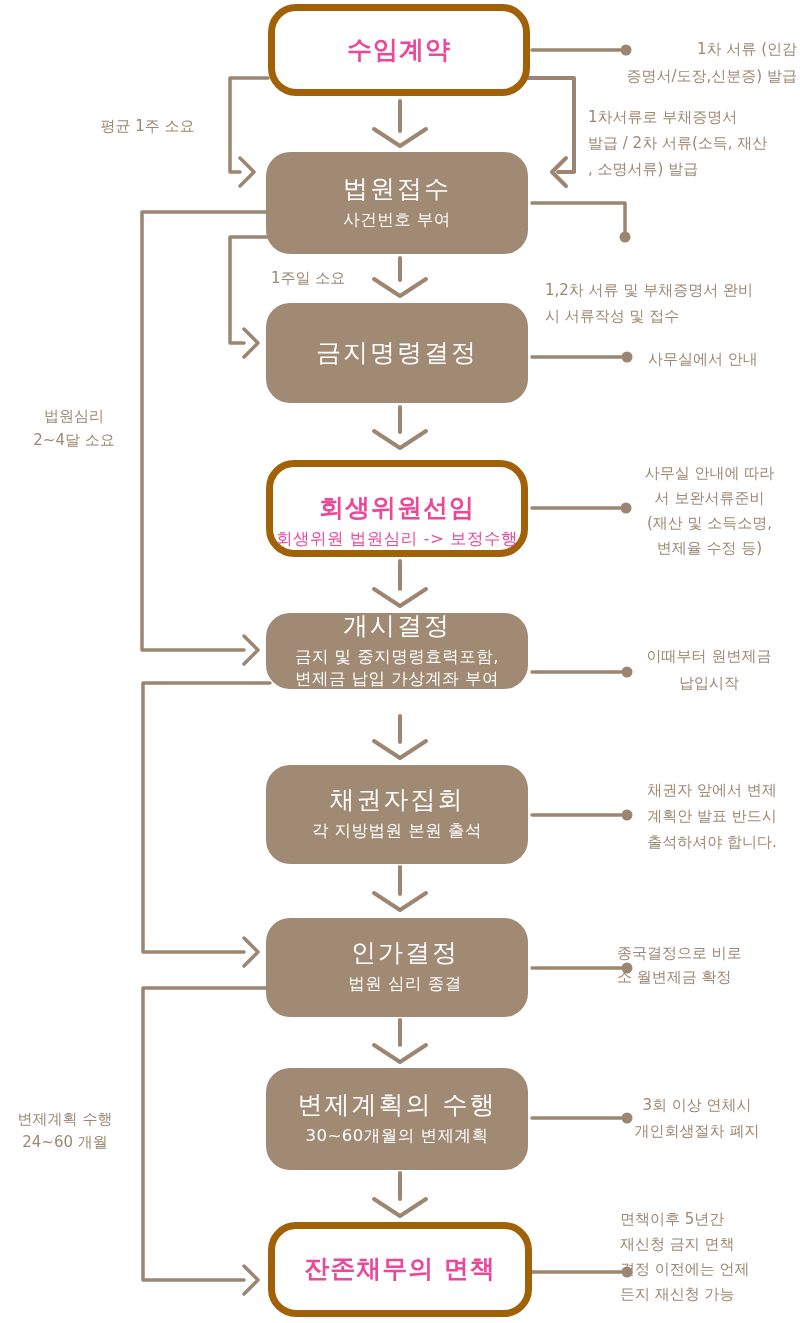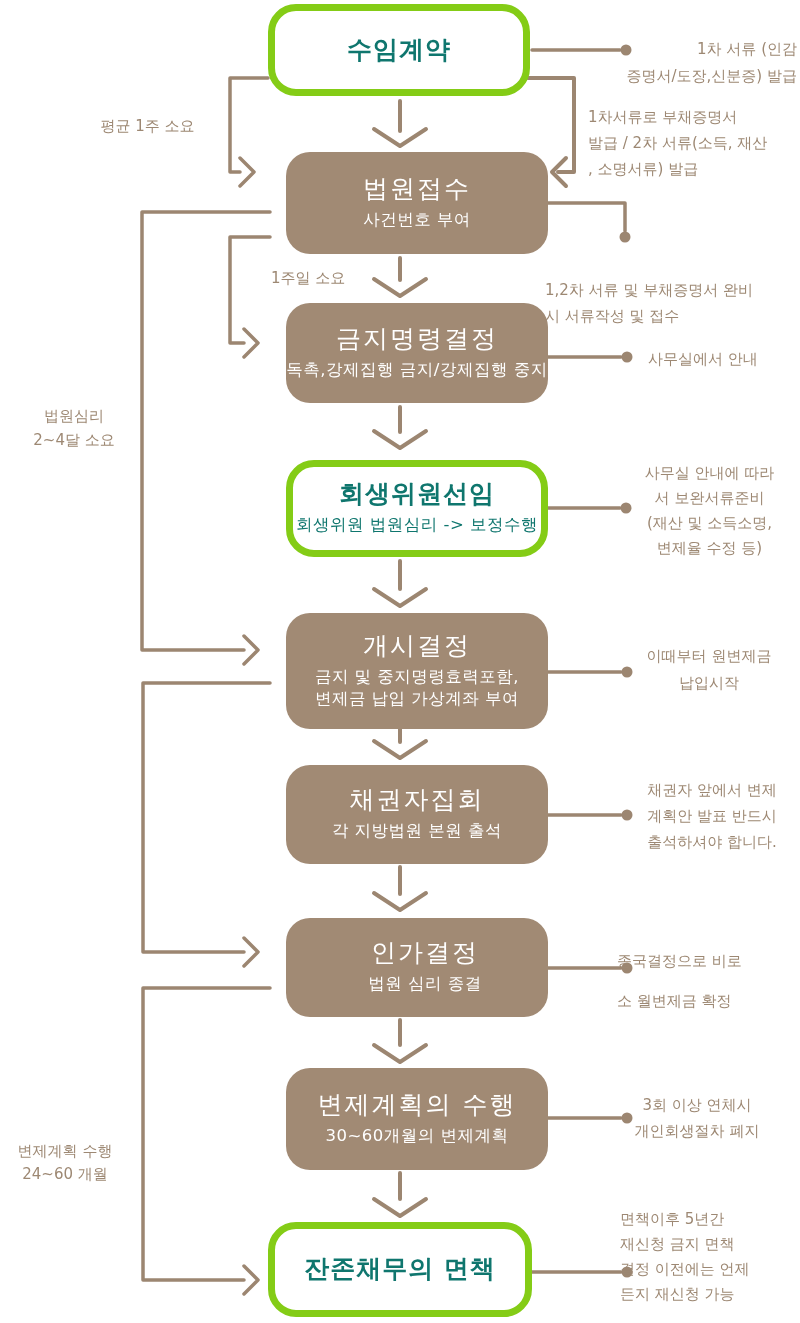--- a/index.html
+++ b/index.html
@@ -6,29 +6,29 @@
   #canvas {
     position:relative;
     width:800px; height:1323px;
     background:#ffffff;
     font-family:"DejaVu Sans","Liberation Sans",sans-serif;
     overflow:hidden;
   }
   #wires { position:absolute; left:0; top:0; width:800px; height:1323px; }
 
   .box {
-    position:absolute; left:286px; width:262px;
+    position:absolute; left:266px; width:262px;
     box-sizing:border-box;
     border-radius:24px;
     display:flex; flex-direction:column;
     align-items:center; justify-content:center;
     text-align:center;
   }
   .box.filled { background:#a18a74; color:#ffffff; }
-  .box.outlined { background:#ffffff; border:7px solid #84cc16; color:#0f766e; border-radius:28px; }
+  .box.outlined { background:#ffffff; border:7px solid #a16207; color:#ec4899; border-radius:28px; }
   .box .title { font-size:25px; font-weight:500; letter-spacing:2px; line-height:1.15; }
   .box.outlined .title { font-weight:700; letter-spacing:1px; }
   .box .subtitle { font-size:16.5px; margin-top:5px; line-height:1.35; white-space:pre-line; letter-spacing:0.5px; }
   .box .subtitle:empty { display:none; }
 
   .note, .side-label {
     position:absolute;
     color:#9d8873;
     font-size:15px;
     line-height:26px;
@@ -146,29 +146,28 @@
 
   </div>
 
   <div class="box filled" style="top:152px;height:102px;">
     <div class="title">법원접수</div>
     <div class="subtitle">사건번호 부여</div>
   </div>
 
   <div class="box filled" style="top:303px;height:100px;">
     <div class="title">금지명령결정</div>
-    <div class="subtitle">독촉,강제집행 금지/강제집행 중지</div>
-  </div>
-
-  <div class="box outlined" style="top:460px;height:97px;">
+  </div>
+
+  <div class="box outlined" style="top:460px;height:97px;justify-content:flex-end;">
     <div class="title">회생위원선임</div>
     <div class="subtitle">회생위원 법원심리 -&gt; 보정수행</div>
   </div>
 
-  <div class="box filled" style="top:613px;height:116px;">
+  <div class="box filled" style="top:613px;height:76px;">
     <div class="title">개시결정</div>
     <div class="subtitle">금지 및 중지명령효력포함,
 변제금 납입 가상계좌 부여</div>
   </div>
 
   <div class="box filled" style="top:765px;height:99px;">
     <div class="title">채권자집회</div>
     <div class="subtitle">각 지방법원 본원 출석</div>
   </div>
 
@@ -184,41 +183,41 @@
 
   <div class="box outlined" style="left:268px;top:1222px;width:264px;height:95px;">
     <div class="title">잔존채무의 면책</div>
 
   </div>
 
   <div class="side-label ac" style="left:80px;top:113px;width:135px;">평균 1주 소요</div>
   <div class="side-label al" style="left:271px;top:265px;width:95px;">1주일 소요</div>
   <div class="side-label ac" style="left:18px;top:404px;width:112px;line-height:24px;">법원심리
 2~4달 소요</div>
-  <div class="side-label ac" style="left:2px;top:1108px;width:126px;line-height:23px;margin-top:32px;">변제계획 수행
+  <div class="side-label ac" style="left:2px;top:1108px;width:126px;line-height:23px;">변제계획 수행
 24~60 개월</div>
 
   <div class="note ar" style="left:575px;top:36px;width:222px;line-height:27px;">1차 서류 (인감
 증명서/도장,신분증) 발급</div>
   <div class="note al" style="left:588px;top:104px;width:212px;">1차서류로 부채증명서
 발급 / 2차 서류(소득, 재산
 , 소명서류) 발급</div>
   <div class="note al" style="left:545px;top:253px;width:255px;margin-top:24px;">1,2차 서류 및 부채증명서 완비
 시 서류작성 및 접수</div>
   <div class="note al" style="left:648px;top:346px;width:150px;">사무실에서 안내</div>
   <div class="note ac" style="left:617px;top:461px;width:185px;line-height:25px;">사무실 안내에 따라
 서 보완서류준비
 (재산 및 소득소명,
 변제율 수정 등)</div>
   <div class="note ac" style="left:615px;top:643px;width:188px;line-height:27px;">이때부터 원변제금
 납입시작</div>
   <div class="note ac" style="left:618px;top:777px;width:188px;">채권자 앞에서 변제
 계획안 발표 반드시
 출석하셔야 합니다.</div>
-  <div class="note al" style="left:617px;top:941px;width:170px;line-height:40px;">종국결정으로 비로
+  <div class="note al" style="left:617px;top:941px;width:170px;line-height:24px;">종국결정으로 비로
 소 월변제금 확정</div>
   <div class="note ac" style="left:613px;top:1092px;width:168px;">3회 이상 연체시
 개인회생절차 폐지</div>
   <div class="note al" style="left:620px;top:1207px;width:180px;line-height:25px;">면책이후 5년간
 재신청 금지 면책
 결정 이전에는 언제
 든지 재신청 가능</div>
 
 </div>
 

